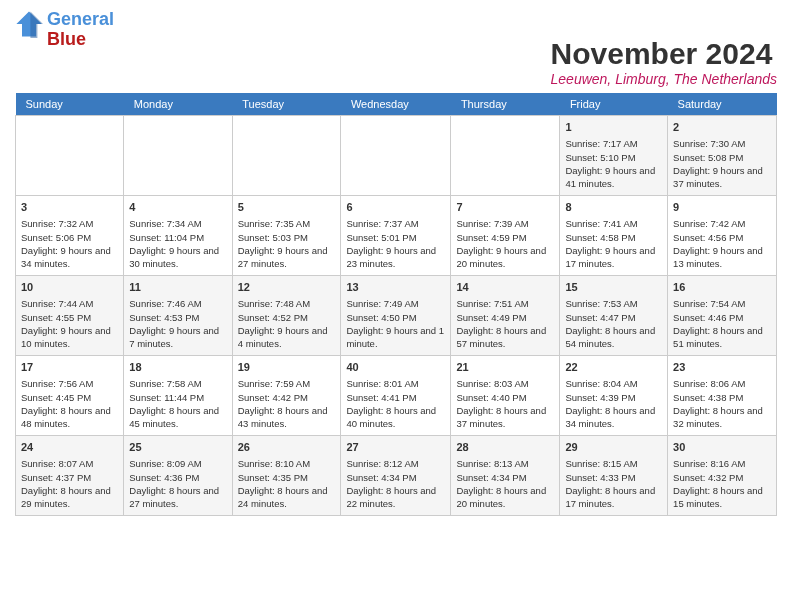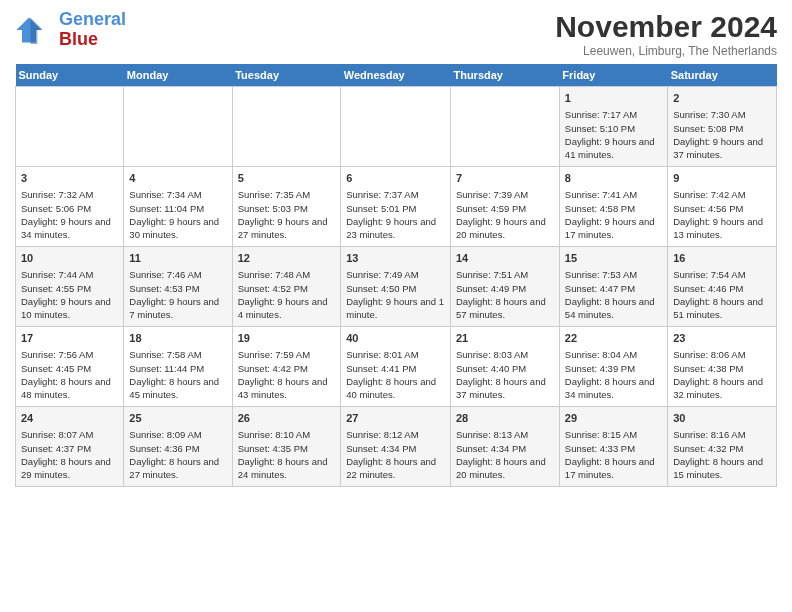--- a/index.html
+++ b/index.html
@@ -15,60 +15,61 @@
       padding: 10px 15px;
     }
     .header {
       display: flex;
       justify-content: space-between;
       align-items: flex-start;
       margin-bottom: 6px;
     }
     .logo {
       display: flex;
-      align-items: center;
-      gap: 16px;
+      align-items: flex-start;
+      gap: 4px;
     }
     .logo-text {
       font-size: 18px;
       font-weight: bold;
       color: #333;
       line-height: 1.1;
     }
     .logo-text span {
       color: #4a90d9;
     }
     .logo-icon {
       width: 28px;
       height: 28px;
     }
     .title-block {
-      text-align: right;
+      margin-top: 27px;
     }
     .main-title {
       font-size: 30px;
       font-weight: bold;
       color: #333;
     }
     .subtitle {
-      font-size: 12px;
-      color: #737373;
+      font-size: 14px;
+      color: #be185d;
+      font-style: italic;
     }
     table {
       width: 100%;
       border-collapse: collapse;
       font-size: 10px;
     }
     thead tr th {
       background-color: #3a7abf;
       color: #fff;
       text-align: left;
-      padding: 5px 3px;
+      padding: 5px 10px;
       font-size: 11px;
-      font-weight: bold;
+      font-weight: normal;
     }
     tbody tr td {
       border: 1px solid #ccc;
       vertical-align: top;
       padding: 4px 5px;
       height: 80px;
       width: 113px;
       color: #333;
       font-size: 9.5px;
       line-height: 1.4;

